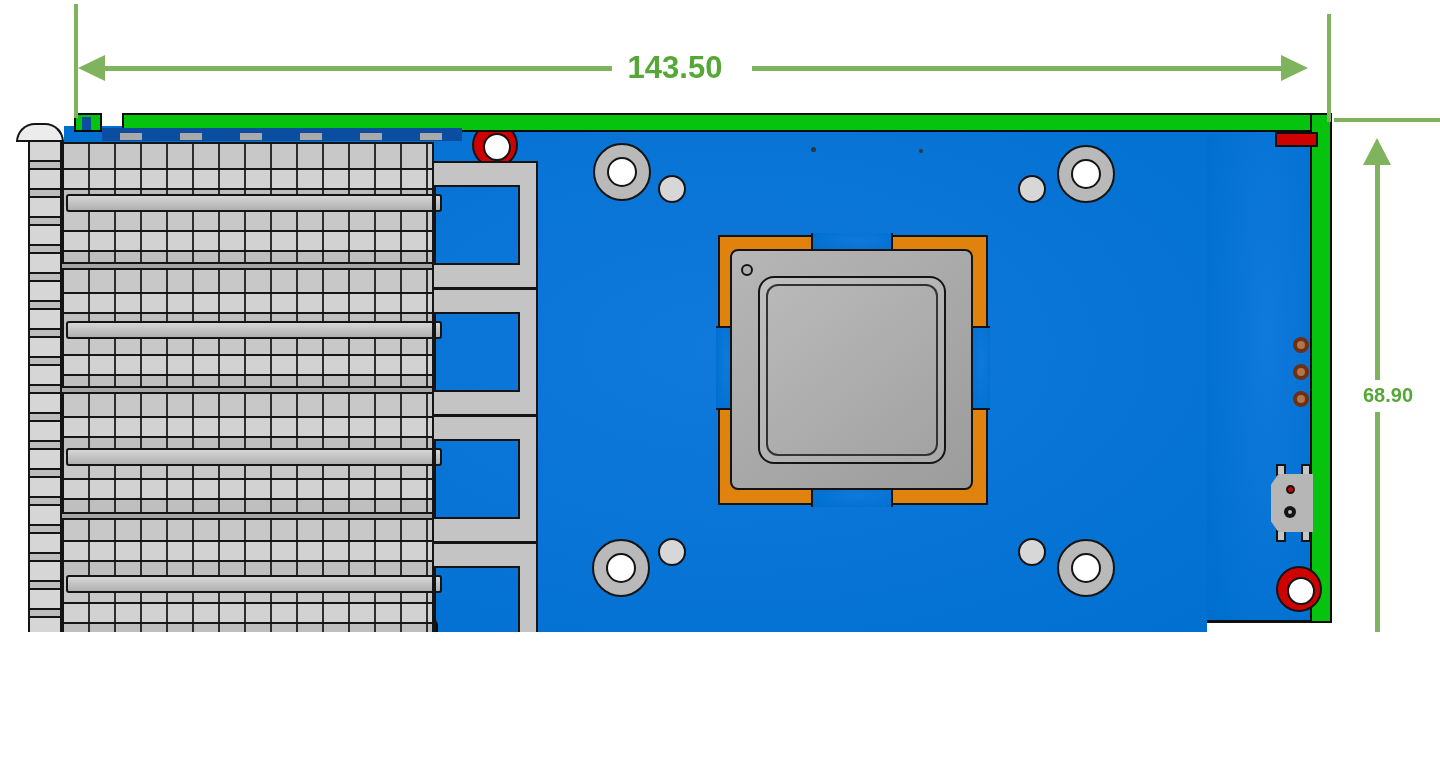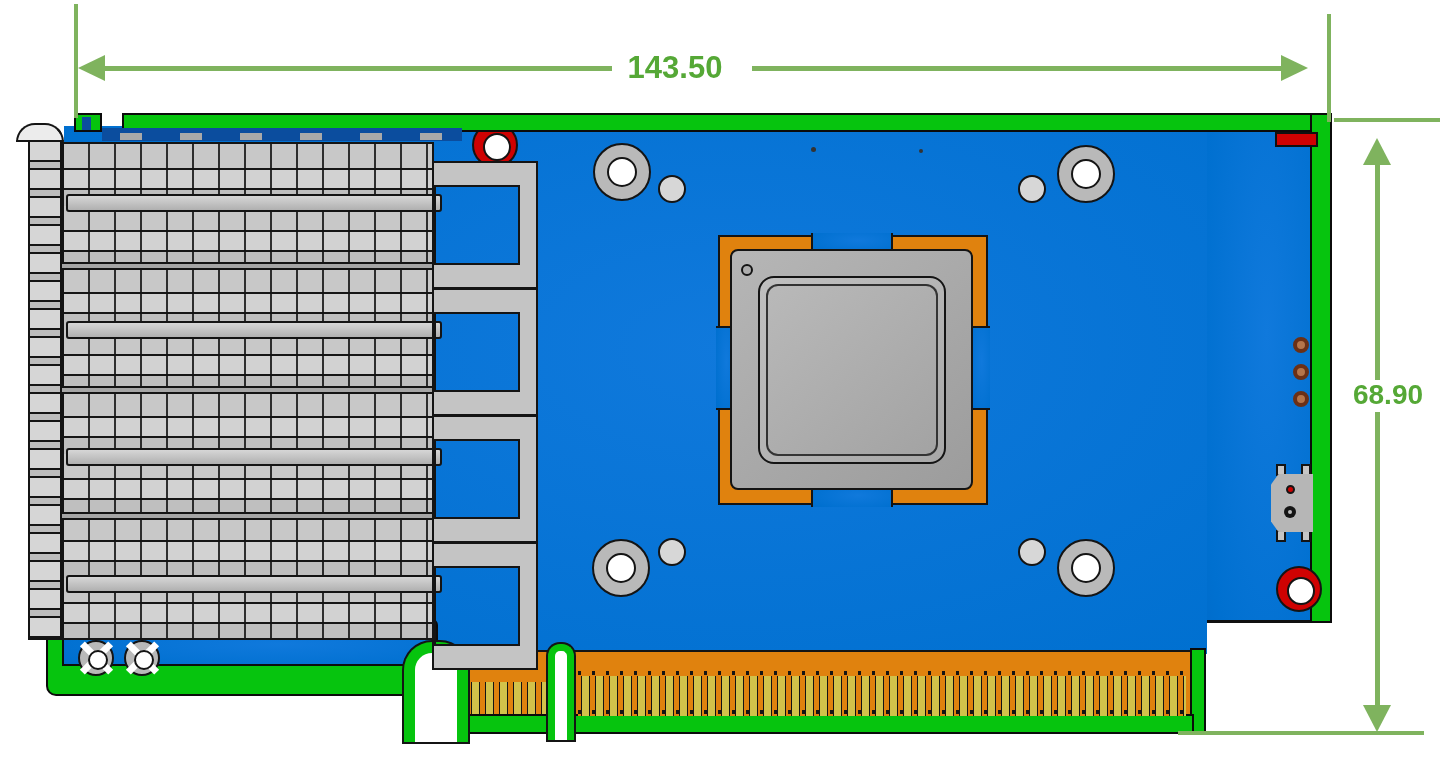--- a/index.html
+++ b/index.html
@@ -1,16 +1,16 @@
 <!DOCTYPE html>
 <html><head>
 <meta charset="utf-8">
 <style>
   html,body{margin:0;padding:0;background:#ffffff;}
-  #canvas{position:relative;width:1440px;height:778px;background:#ffffff;overflow:hidden;
+  #canvas{position:relative;width:1440px;height:632px;background:#ffffff;overflow:hidden;
           font-family:"Liberation Sans", sans-serif;}
   .abs{position:absolute;box-sizing:border-box;}
   
   .dimline{background:#7fb35e;}
   .dimlabel{color:#55a836;font-weight:bold;font-size:31px;text-align:center;line-height:36px;}
   .arr{width:0;height:0;}
   .arr-left{border-top:13px solid transparent;border-bottom:13px solid transparent;border-right:27px solid #7fb35e;}
   .arr-right{border-top:13px solid transparent;border-bottom:13px solid transparent;border-left:27px solid #7fb35e;}
   .arr-up{border-left:14px solid transparent;border-right:14px solid transparent;border-bottom:27px solid #7fb35e;}
   .arr-down{border-left:14px solid transparent;border-right:14px solid transparent;border-top:27px solid #7fb35e;}
@@ -158,18 +158,18 @@
   <div class="abs dimline" style="left:1327px;top:14px;width:4px;height:108px;"></div>
   <div class="abs dimline" style="left:98px;top:66px;width:514px;height:5px;"></div>
   <div class="abs arr arr-left" style="left:78px;top:55px;"></div>
   <div class="abs dimlabel" style="left:598px;top:50px;width:154px;height:36px;">143.50</div>
   <div class="abs dimline" style="left:752px;top:66px;width:530px;height:5px;"></div>
   <div class="abs arr arr-right" style="left:1281px;top:55px;"></div>
 
   <div class="abs dimline" style="left:1334px;top:118px;width:106px;height:4px;"></div>
   <div class="abs arr arr-up" style="left:1363px;top:138px;"></div>
   <div class="abs dimline" style="left:1375px;top:164px;width:5px;height:216px;"></div>
-  <div class="abs dimlabel" style="left:1336px;top:378px;width:104px;height:34px;font-size:28px;line-height:34px;">68.90</div>
+  <div class="abs dimlabel" style="left:1336px;top:378px;width:104px;height:34px;font-size:20px;line-height:34px;">68.90</div>
   <div class="abs dimline" style="left:1375px;top:412px;width:5px;height:294px;"></div>
   <div class="abs arr arr-down" style="left:1363px;top:705px;"></div>
   <div class="abs dimline" style="left:1178px;top:731px;width:246px;height:4px;"></div>
 
 </div>
 
 </body></html>

